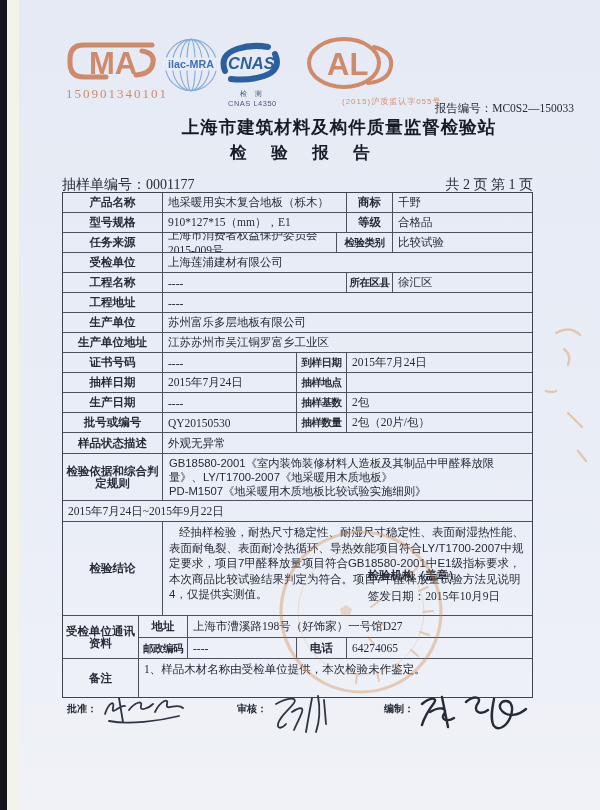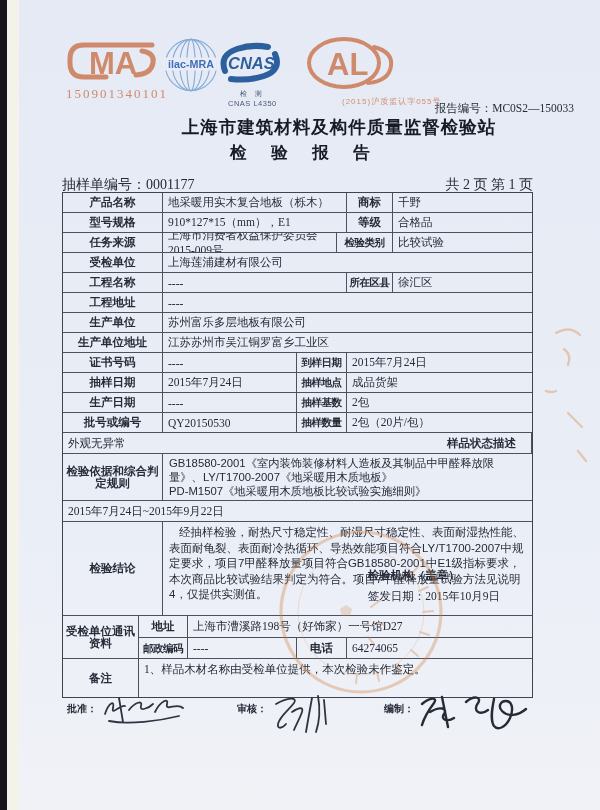--- a/index.html
+++ b/index.html
@@ -161,40 +161,39 @@
       <div class="c lab w100">证书号码</div>
       <div class="c val w134">----</div>
       <div class="c lab lab4 w50">到样日期</div>
       <div class="c val w187 last">2015年7月24日</div>
     </div>
 
     <div class="tr h19">
       <div class="c lab w100">抽样日期</div>
       <div class="c val w134">2015年7月24日</div>
       <div class="c lab lab4 w50">抽样地点</div>
-      <div class="c val w187 last">成品货架</div>
     </div>
 
     <div class="tr h19">
       <div class="c lab w100">生产日期</div>
       <div class="c val w134">----</div>
       <div class="c lab lab4 w50">抽样基数</div>
       <div class="c val w187 last">2包</div>
     </div>
 
     <div class="tr h19">
       <div class="c lab w100">批号或编号</div>
       <div class="c val w134">QY20150530</div>
       <div class="c lab lab4 w50">抽样数量</div>
       <div class="c val w187 last">2包（20片/包）</div>
     </div>
 
     <div class="tr h20">
+      <div class="c lab w100">样品状态描述</div>
       <div class="c val w141 last">外观无异常</div>
-      <div class="c lab w100">样品状态描述</div>
     </div>
 
     <div class="tr h46">
       <div class="c lab w100">检验依据和综合判定规则</div>
       <div class="c w141 last" style="display:block;">
         <div class="basis">
           <span>GB18580-2001《室内装饰装修材料人造板及其制品中甲醛释放限量》、LY/T1700-2007《地采暖用木质地板》</span><br>
           <span>PD-M1507《地采暖用木质地板比较试验实施细则》</span>
         </div>
       </div>

